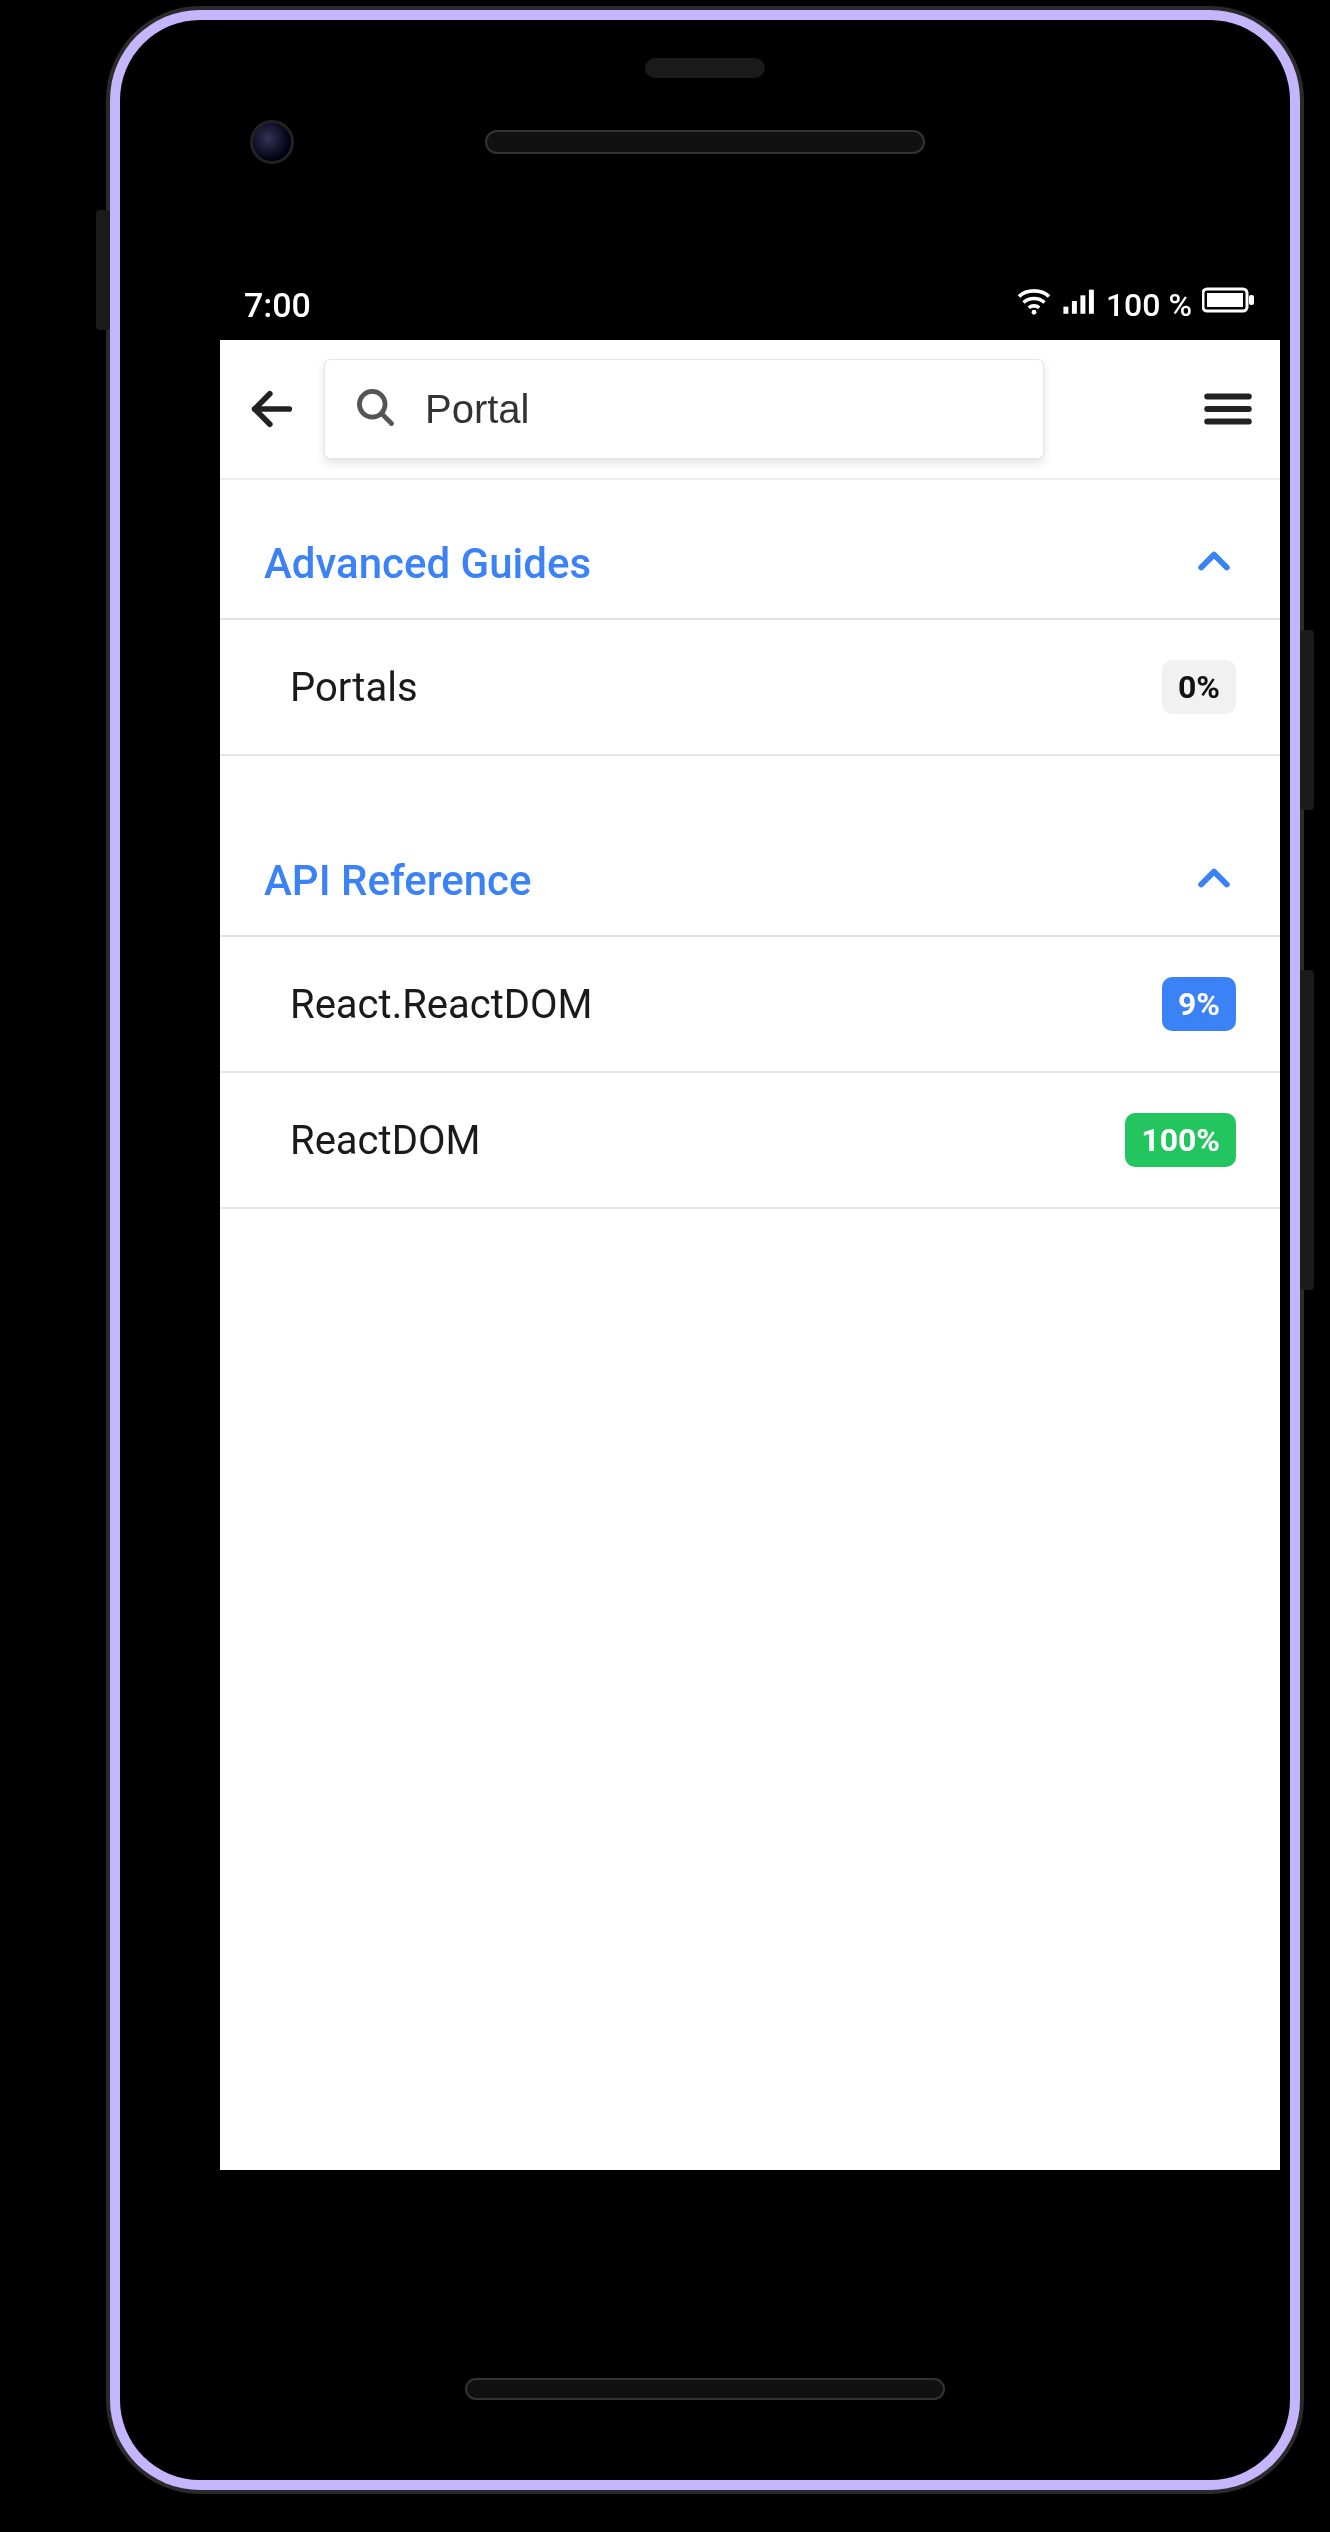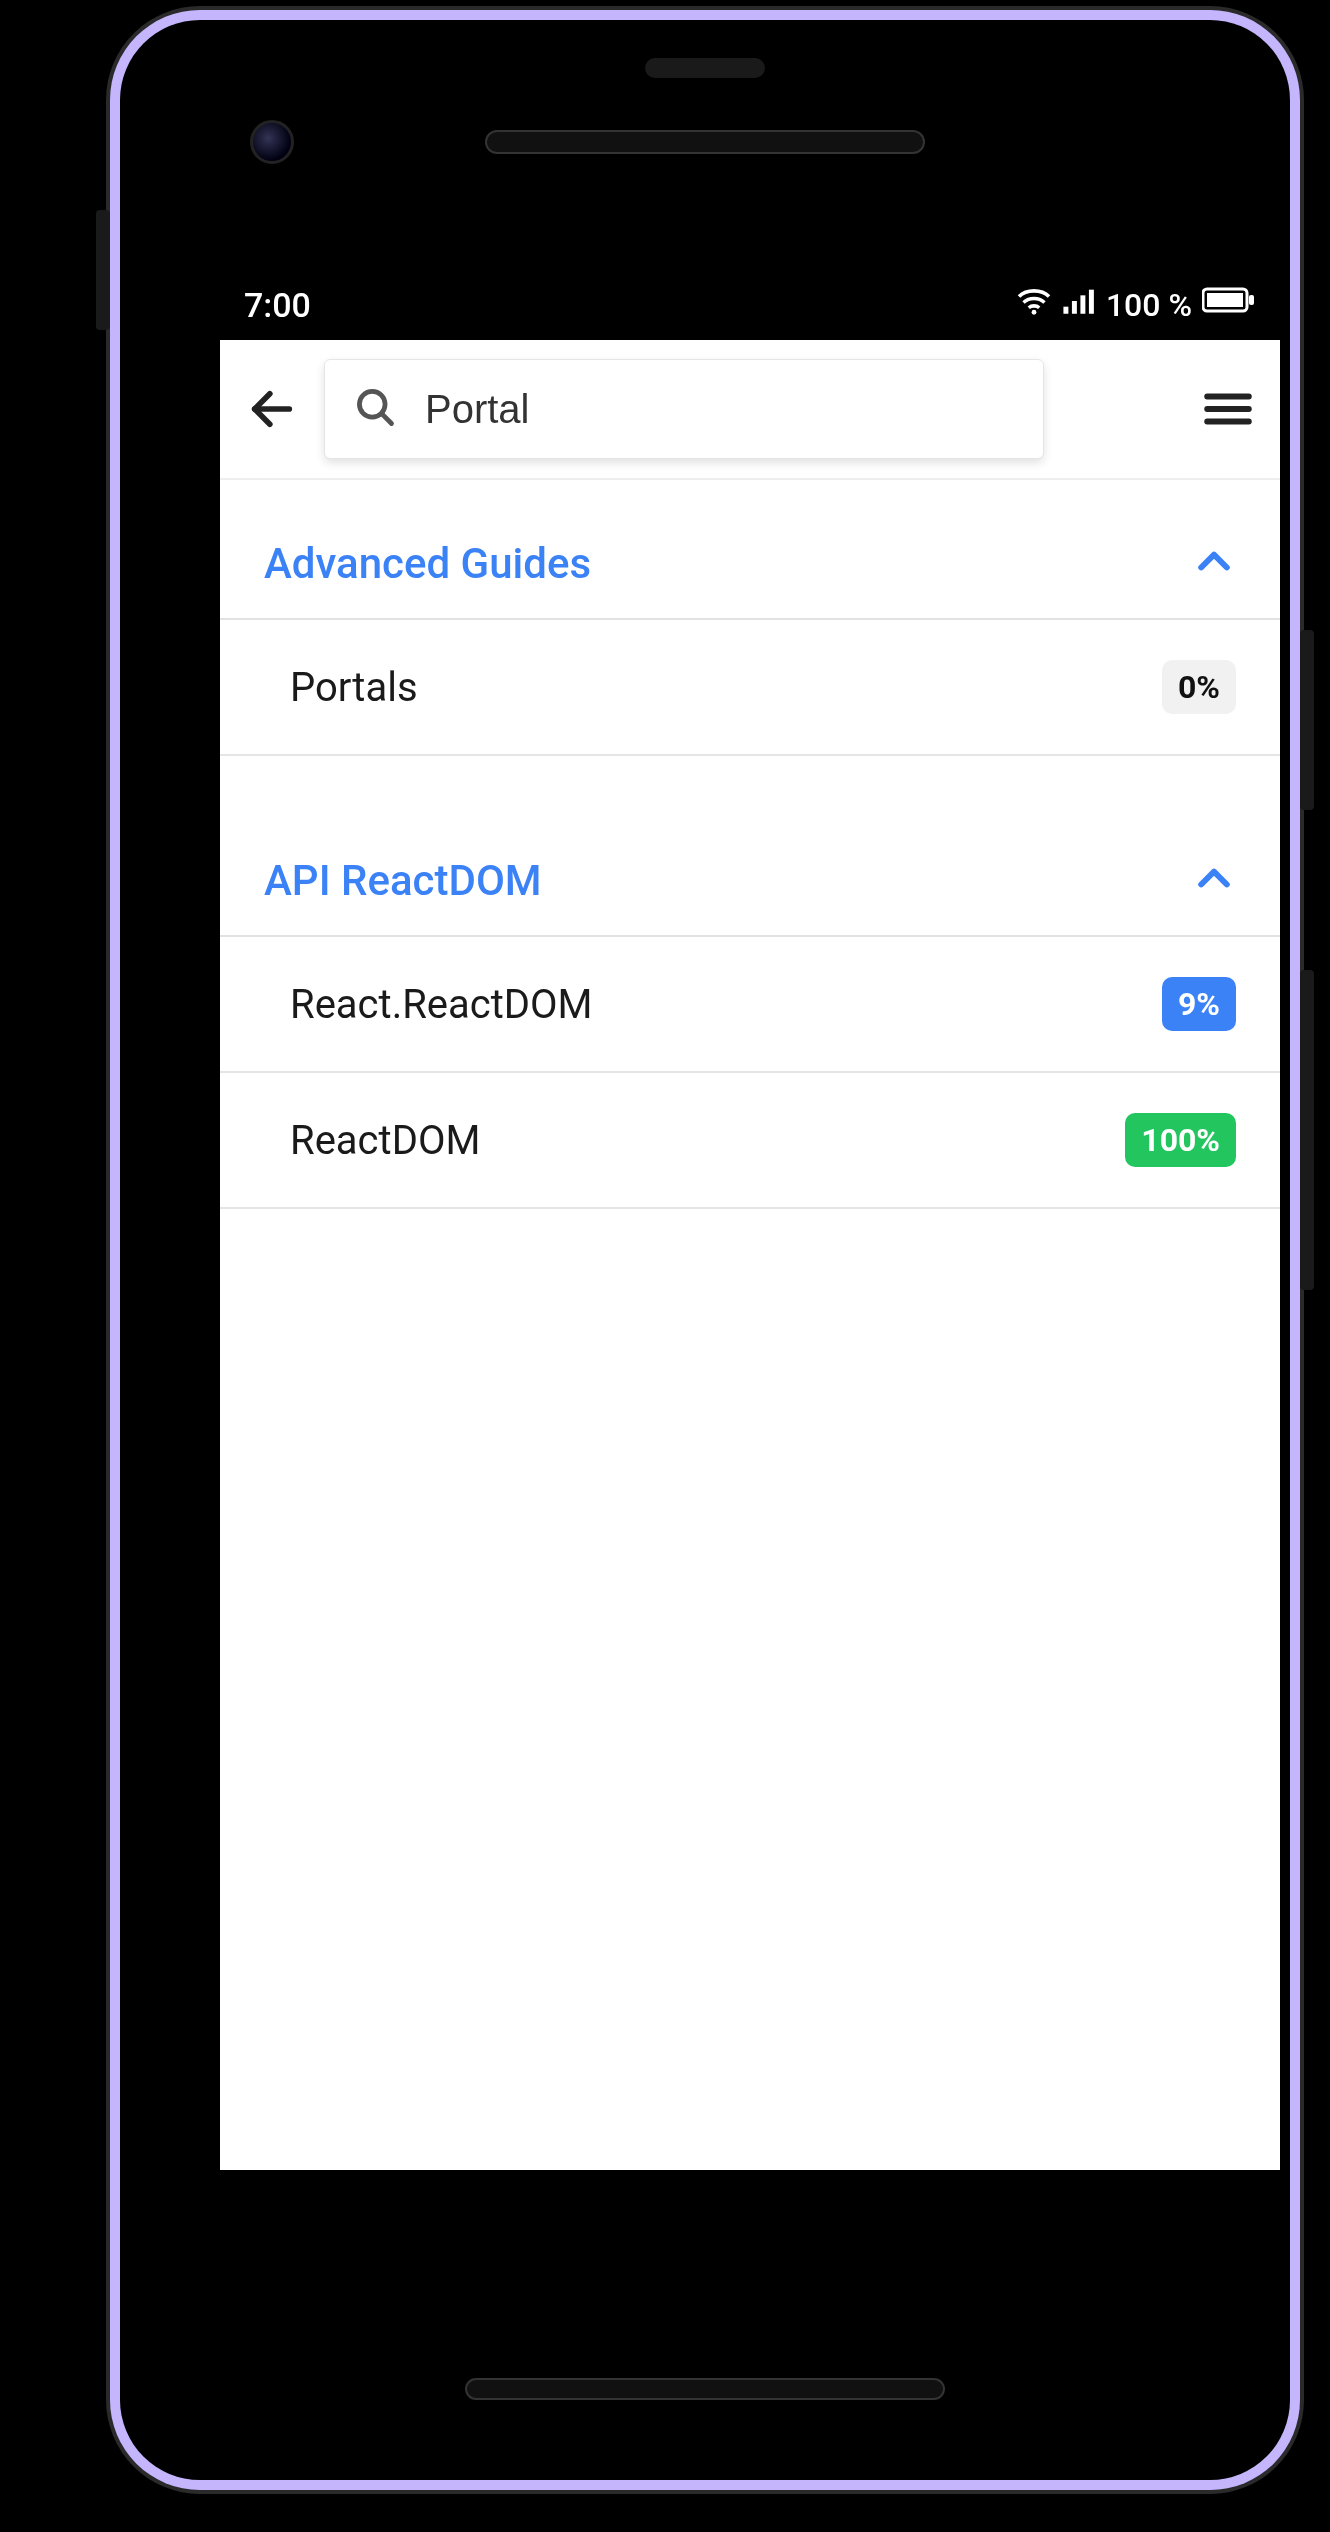--- a/index.html
+++ b/index.html
@@ -282,21 +282,21 @@
           </span>
         </div>
         <div class="list-item">
           <span class="label">Portals</span>
           <span class="badge gray">0%</span>
         </div>
 
         <div class="section-gap"></div>
 
         <div class="section-header">
-          <span class="title">API ReactDOM</span>
+          <span class="title">API Reference</span>
           <span class="chev">
             <svg width="44" height="44" viewBox="0 0 24 24" fill="none" stroke="#3b82f6" stroke-width="3.2" stroke-linecap="round" stroke-linejoin="round">
                 <polyline points="5 15 12 8 19 15"></polyline>
               </svg>
           </span>
         </div>
         <div class="list-item">
           <span class="label">React.ReactDOM</span>
           <span class="badge blue">9%</span>
         </div>

